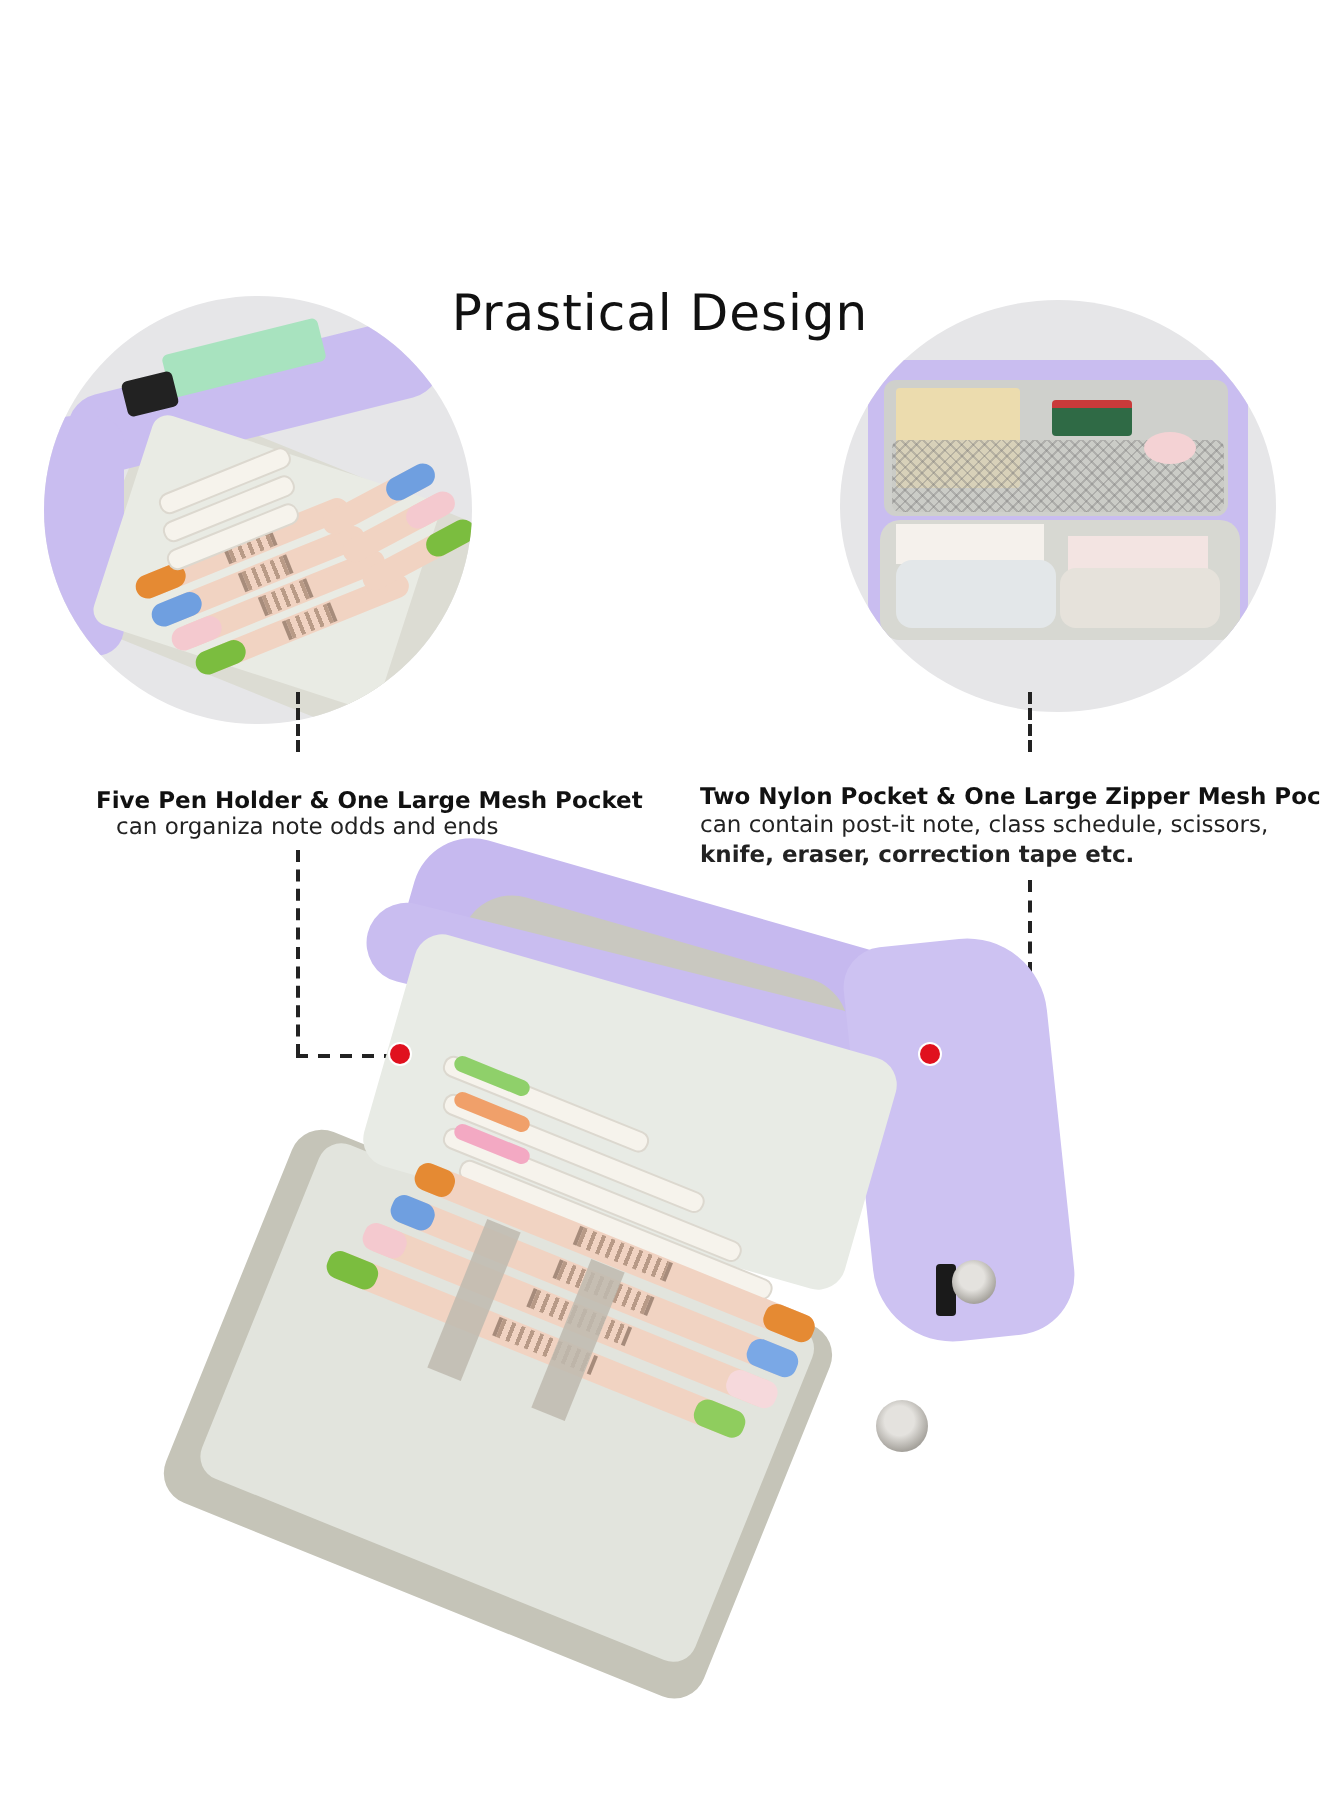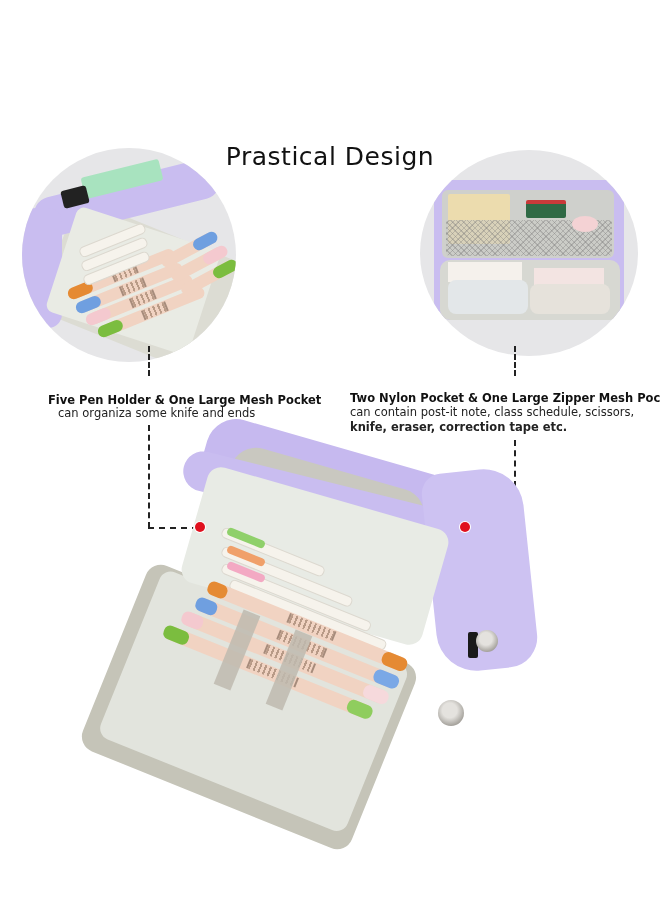--- a/index.html
+++ b/index.html
@@ -103,21 +103,21 @@
   <div style="position:absolute;left:152px;top:66px;width:26px;height:16px;background:#f4d2d4;border-radius:50%;"></div>
   <div style="position:absolute;left:20px;top:110px;width:180px;height:60px;background:#d7d8d2;border-radius:10px;"></div>
   <div style="position:absolute;left:28px;top:112px;width:74px;height:20px;background:#f5f1ec;"></div>
   <div style="position:absolute;left:114px;top:118px;width:70px;height:26px;background:#f3e4e2;"></div>
   <div style="position:absolute;left:28px;top:130px;width:80px;height:34px;background:#e3e7e9;border-radius:8px;"></div>
   <div style="position:absolute;left:110px;top:134px;width:80px;height:30px;background:#e6e2db;border-radius:8px;"></div>
 </div>
 
 <div class="dash-v" style="left:148px;top:346px;height:30px;"></div>
 <div class="callout-title" style="left:48px;top:393px;">Five Pen Holder &amp; One Large Mesh Pocket</div>
-<div class="callout-body" style="left:58px;top:406px;">can organiza some knife and ends</div>
+<div class="callout-body" style="left:58px;top:406px;">can organiza note odds and ends</div>
 <div class="dash-v" style="left:148px;top:425px;height:103px;"></div>
 <div class="dash-h" style="left:148px;top:527px;width:50px;"></div>
 
 <div class="dash-v" style="left:514px;top:346px;height:30px;"></div>
 <div class="callout-title" style="left:350px;top:391px;">Two Nylon Pocket &amp; One Large Zipper Mesh Pocket</div>
 <div class="callout-body" style="left:350px;top:405px;">can contain post-it note, class schedule, scissors,</div>
 <div class="callout-body" style="left:350px;top:420px;font-weight:bold;">knife, eraser, correction tape etc.</div>
 <div class="dash-v" style="left:514px;top:440px;height:88px;"></div>
 <div class="dash-h" style="left:466px;top:527px;width:50px;"></div>
 

